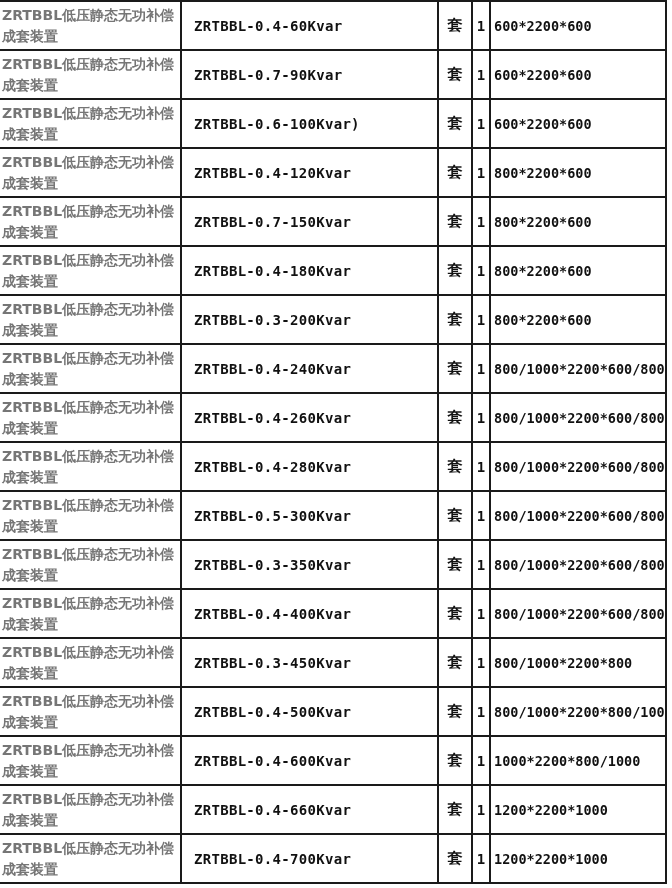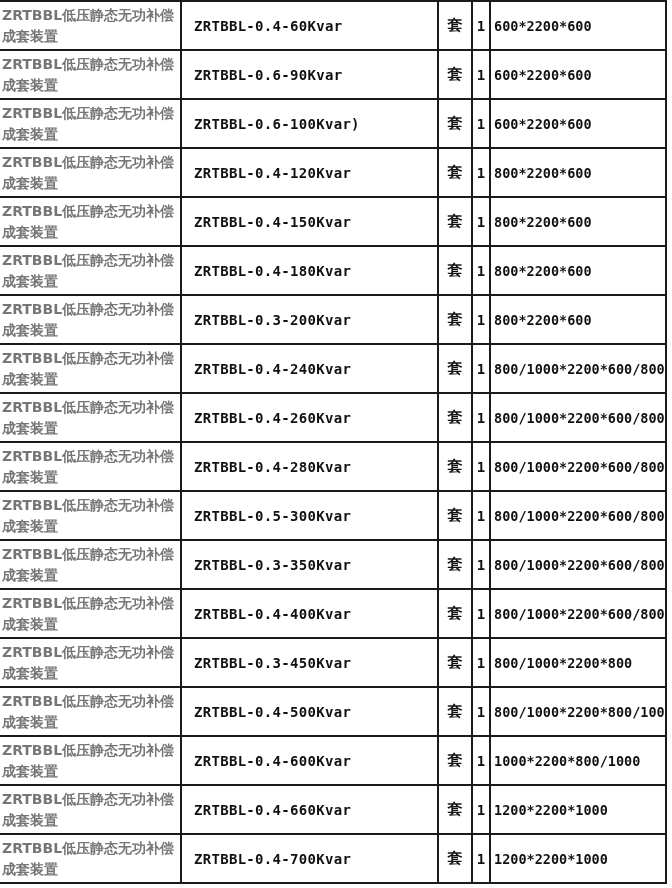--- a/index.html
+++ b/index.html
@@ -96,42 +96,42 @@
 
     <tr>
         <td class="desc-cell">ZRTBBL低压静态无功补偿成套装置</td>
         <td class="model-cell">ZRTBBL-0.4-60Kvar</td>
         <td class="unit-cell">套</td>
         <td class="qty-cell">1</td>
         <td class="size-cell">600*2200*600</td>
       </tr>
         <tr>
         <td class="desc-cell">ZRTBBL低压静态无功补偿成套装置</td>
-        <td class="model-cell">ZRTBBL-0.6-90Kvar</td>
+        <td class="model-cell">ZRTBBL-0.7-90Kvar</td>
         <td class="unit-cell">套</td>
         <td class="qty-cell">1</td>
         <td class="size-cell">600*2200*600</td>
       </tr>
         <tr>
         <td class="desc-cell">ZRTBBL低压静态无功补偿成套装置</td>
         <td class="model-cell">ZRTBBL-0.6-100Kvar)</td>
         <td class="unit-cell">套</td>
         <td class="qty-cell">1</td>
         <td class="size-cell">600*2200*600</td>
       </tr>
         <tr>
         <td class="desc-cell">ZRTBBL低压静态无功补偿成套装置</td>
         <td class="model-cell">ZRTBBL-0.4-120Kvar</td>
         <td class="unit-cell">套</td>
         <td class="qty-cell">1</td>
         <td class="size-cell">800*2200*600</td>
       </tr>
         <tr>
         <td class="desc-cell">ZRTBBL低压静态无功补偿成套装置</td>
-        <td class="model-cell">ZRTBBL-0.4-150Kvar</td>
+        <td class="model-cell">ZRTBBL-0.7-150Kvar</td>
         <td class="unit-cell">套</td>
         <td class="qty-cell">1</td>
         <td class="size-cell">800*2200*600</td>
       </tr>
         <tr>
         <td class="desc-cell">ZRTBBL低压静态无功补偿成套装置</td>
         <td class="model-cell">ZRTBBL-0.4-180Kvar</td>
         <td class="unit-cell">套</td>
         <td class="qty-cell">1</td>
         <td class="size-cell">800*2200*600</td>

